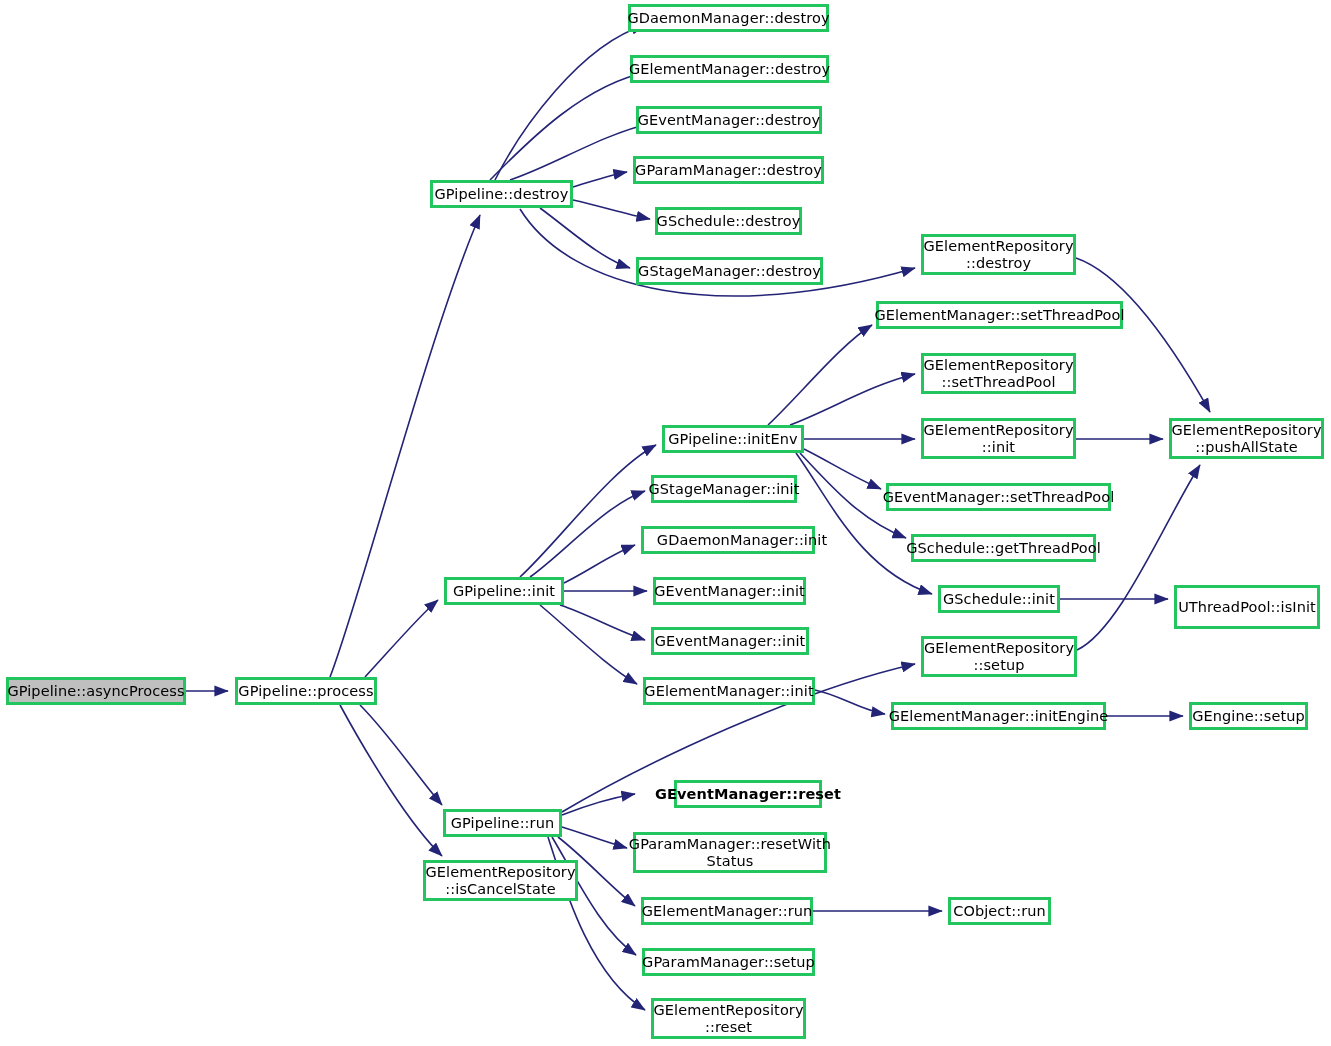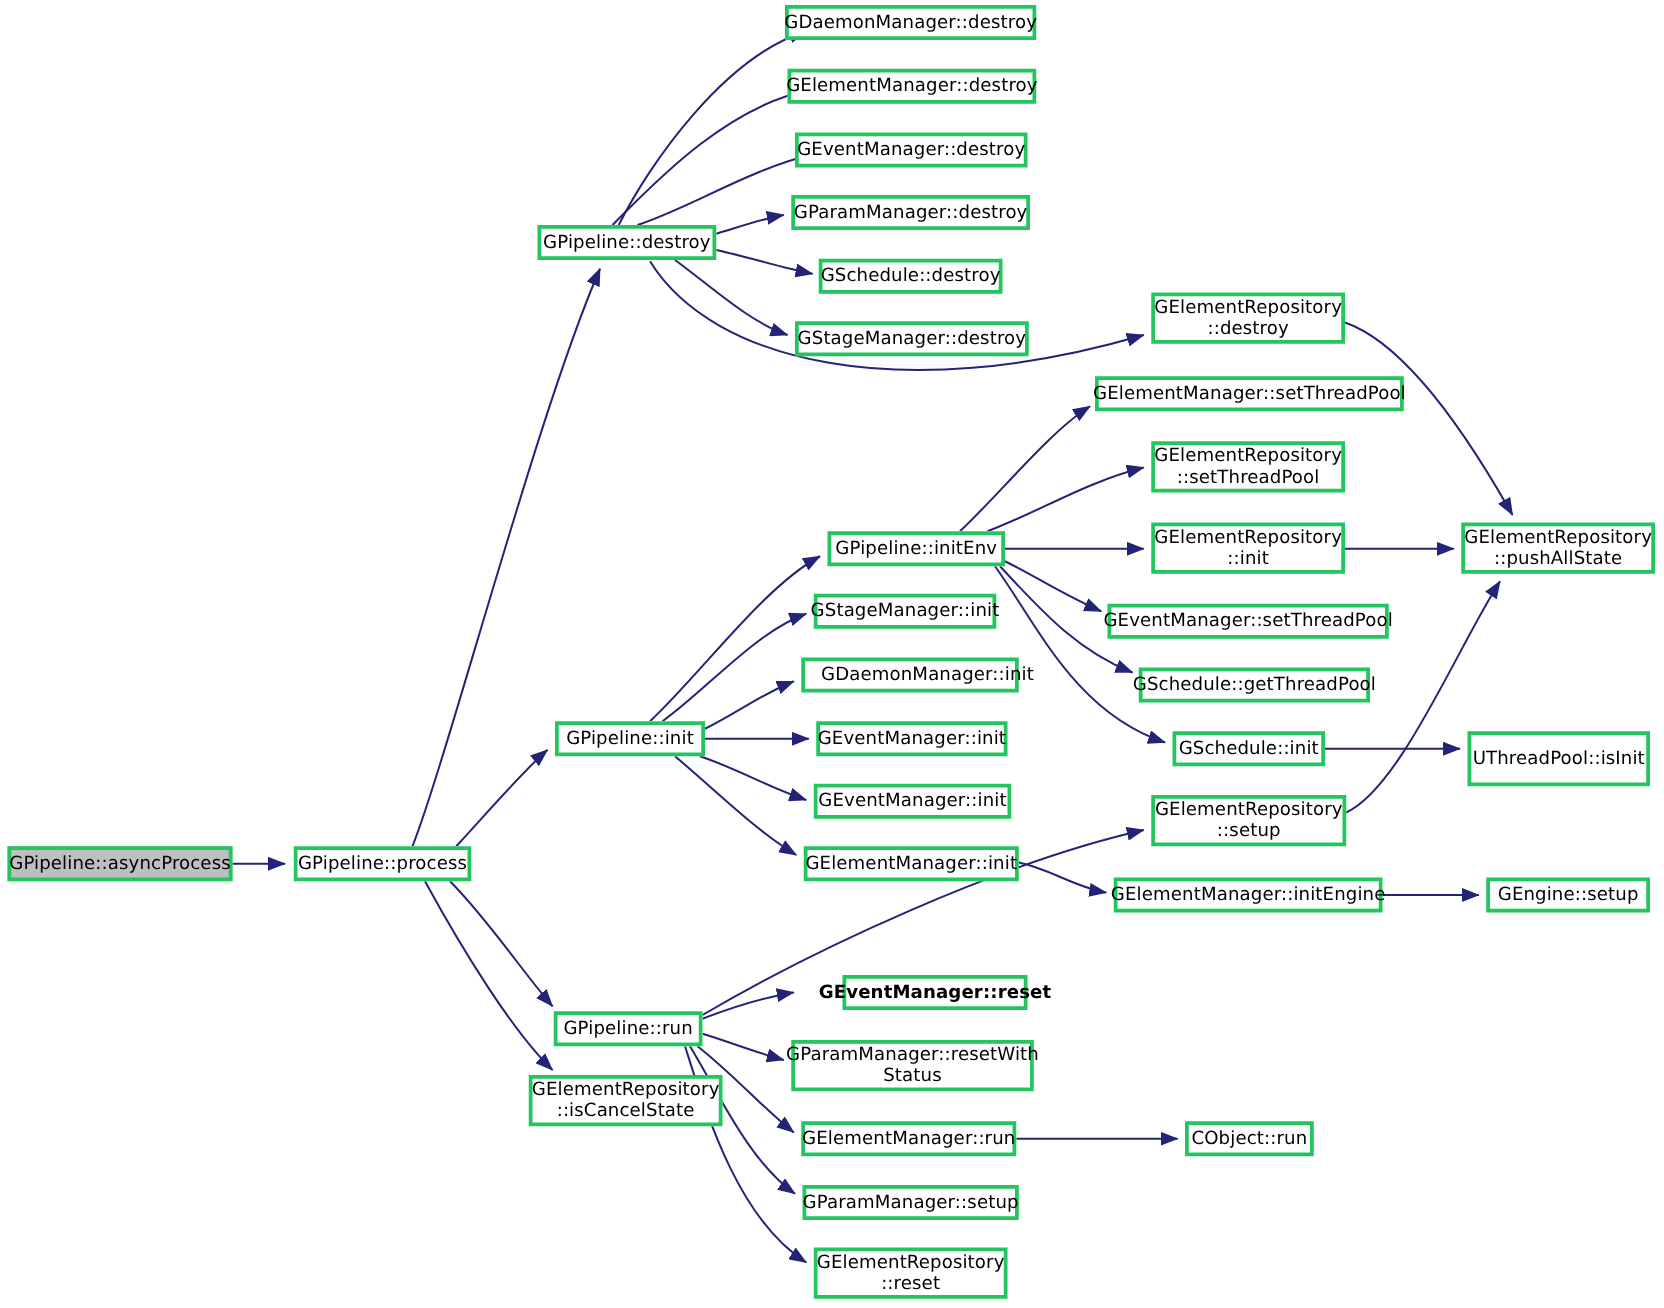--- a/index.html
+++ b/index.html
@@ -119,21 +119,21 @@
       <div class="node" style="left: 1174px; top: 585px; width: 146px; height: 44px;">UThreadPool::isInit</div>
       <div class="node" style="left: 444px; top: 577px; width: 120px; height: 28px;">GPipeline::init</div>
       <div class="node" style="left: 651px; top: 475px; width: 146px; height: 28px;">GStageManager::init</div>
       <div class="node" style="left: 641px; top: 526px; width: 174px; height: 28px; padding-left: 28px;">GDaemonManager::init</div>
       <div class="node" style="left: 653px; top: 577px; width: 153px; height: 28px;">GEventManager::init</div>
       <div class="node" style="left: 651px; top: 627px; width: 158px; height: 28px;">GEventManager::init</div>
       <div class="node" style="left: 643px; top: 677px; width: 172px; height: 28px;">GElementManager::init</div>
       <div class="node" style="left: 921px; top: 636px; width: 156px; height: 41px;">GElementRepository
 ::setup</div>
       <div class="node" style="left: 891px; top: 702px; width: 215px; height: 28px;">GElementManager::initEngine</div>
-      <div class="node" style="left: 1189px; top: 702px; width: 131px; height: 28px;">GEngine::setup</div>
+      <div class="node" style="left: 1189px; top: 702px; width: 119px; height: 28px;">GEngine::setup</div>
       <div class="node" style="left: 443px; top: 809px; width: 119px; height: 28px;">GPipeline::run</div>
       <div class="node" style="left: 674px; top: 780px; width: 148px; height: 28px; font-weight: bold;">GEventManager::reset</div>
       <div class="node" style="left: 633px; top: 832px; width: 194px; height: 41px;">GParamManager::resetWith
 Status</div>
       <div class="node" style="left: 423px; top: 860px; width: 155px; height: 41px;">GElementRepository
 ::isCancelState</div>
       <div class="node" style="left: 641px; top: 897px; width: 172px; height: 28px;">GElementManager::run</div>
       <div class="node" style="left: 948px; top: 897px; width: 103px; height: 28px;">CObject::run</div>
       <div class="node" style="left: 642px; top: 948px; width: 173px; height: 28px;">GParamManager::setup</div>
       <div class="node" style="left: 651px; top: 998px; width: 155px; height: 41px;">GElementRepository

